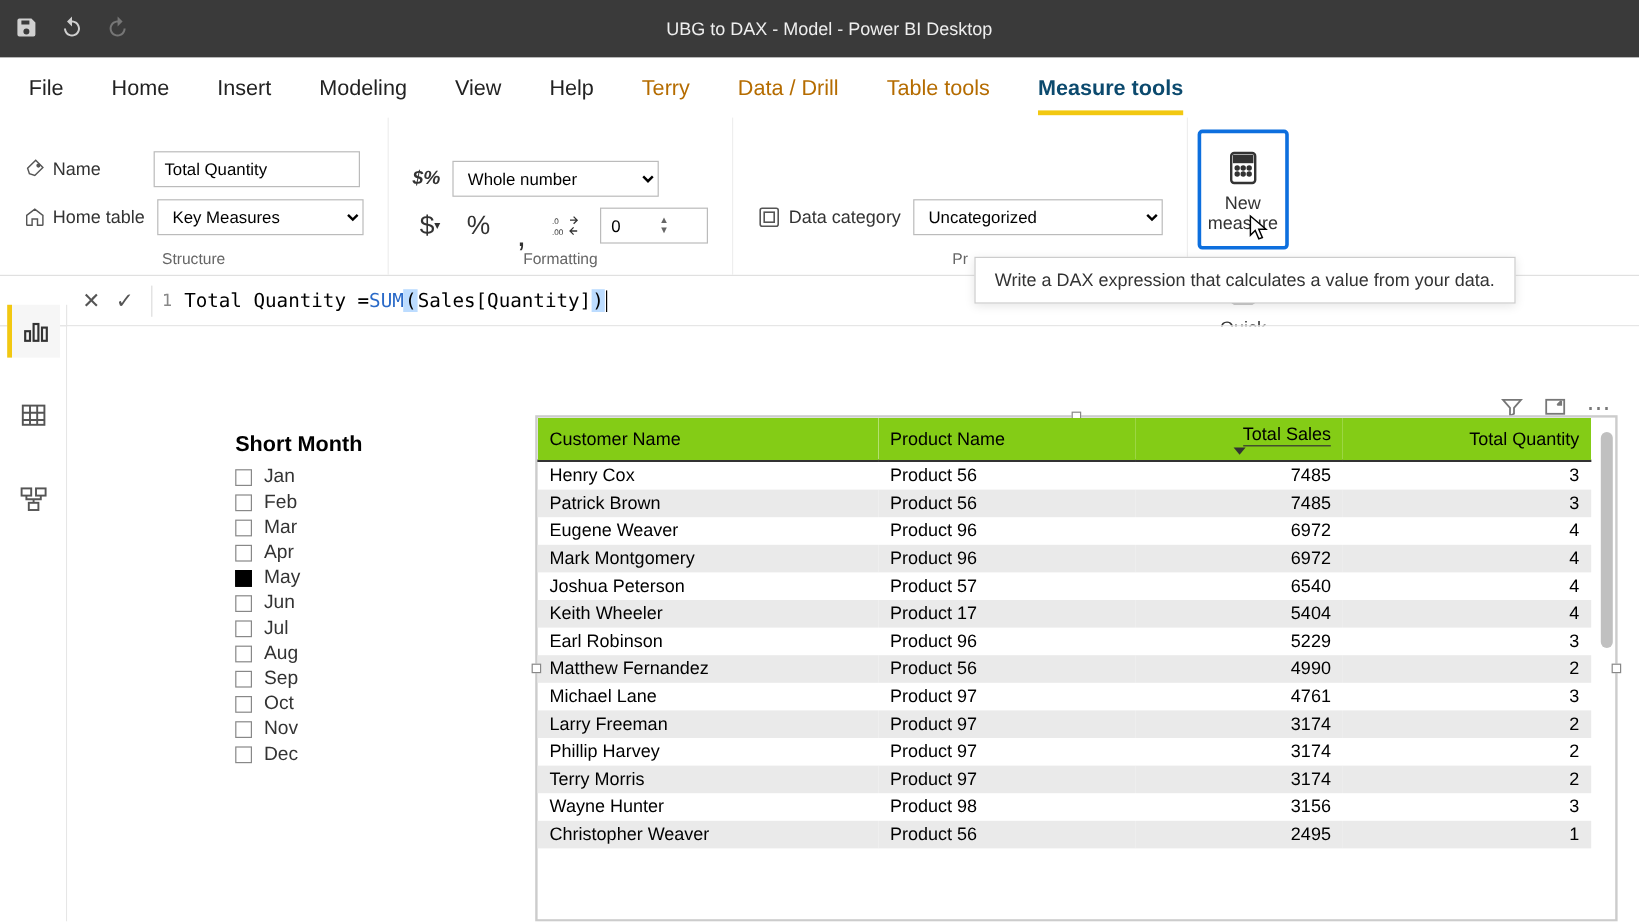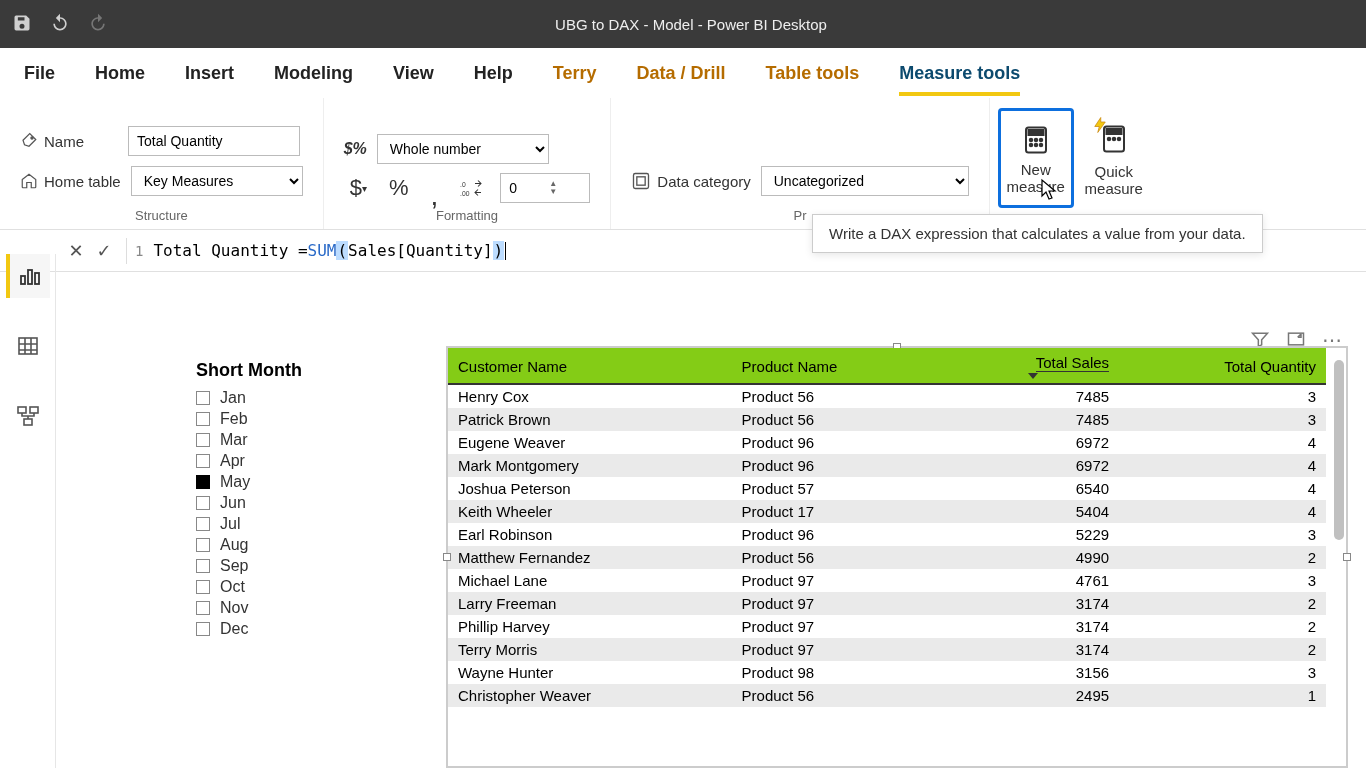--- a/index.html
+++ b/index.html
@@ -6,42 +6,42 @@
 body { font-family: "Segoe UI", Arial, sans-serif; font-size: 14px; background: #fff; overflow: hidden; width: 1366px; height: 768px; position: relative; }
 
 
 .titlebar { background: #3a3a3a; color: #fff; height: 48px; display: flex; align-items: center; padding: 0 12px; }
 .titlebar-qat { display: flex; gap: 18px; align-items: center; }
 .titlebar-qat svg { fill: #d0d0d0; }
 .titlebar-title { flex: 1; text-align: center; font-size: 15px; color: #eee; }
 
 
 .ribbon-tabs { display: flex; align-items: center; height: 50px; padding-left: 24px; border-bottom: none; gap: 40px; background:#fff;}
-.ribbon-tab { font-size: 18px; color: #222; cursor: pointer; padding: 10px 0; position: relative; font-weight: bold; }
+.ribbon-tab { font-size: 18px; color: #222; cursor: pointer; padding: 10px 0; position: relative; }
 .ribbon-tab.context { color: #b56c00; }
 .ribbon-tab.active { color: #0c4a6e; font-weight: 600; }
 .ribbon-tab.active::after { content:""; position:absolute; left:0; right:0; bottom:-2px; height:4px; background:#f2c811; }
 
 
 .ribbon { display: flex; height: 132px; border-bottom: 1px solid #e0e0e0; background:#fff; }
 .ribbon-group { padding: 10px 20px 6px 20px; border-right: 1px solid #eee; display:flex; flex-direction:column; justify-content:flex-end; }
 .ribbon-group-label { text-align:center; font-size: 13px; color:#666; padding-top:4px;}
 .field-row { display:flex; align-items:center; gap:10px; margin-bottom:6px; height:34px; }
 .field-row label { font-size:15px; color:#333; display:flex; align-items:center; gap:6px; min-width: 98px;}
 .field-row input[type=text], .field-row select { height:30px; border:1px solid #bbb; padding:0 8px; font-size:14px; background:#fff; }
 .fmt-row { display:flex; align-items:center; gap:10px; }
 .fmt-btn { font-size:22px; color:#333; padding: 0 6px; cursor:pointer; display:flex; align-items:center;}
 .spin-input { display:flex; align-items:center; border:1px solid #bbb; padding:0 4px 0 8px; height:30px; width:90px;}
 .spin-input input {border:none; width:40px; font-size:14px; outline:none;}
 .spin-arrows { display:flex; flex-direction:column; font-size:8px; line-height:8px; color:#666;}
 .big-btn { display:flex; flex-direction:column; align-items:center; justify-content:center; width:76px; height:100px; border:3px solid transparent; border-radius:4px; cursor:pointer; font-size:15px; color:#333; text-align:center; padding-top:4px;}
 .big-btn.highlight { border-color:#0d6fde; background:#fff; }
 .big-btn svg { margin-bottom:6px; }
 .calc-group { display:flex; flex-direction:column; align-items:center; justify-content:flex-start; padding:10px 8px 6px 8px;}
-.calc-row { display:flex; gap:2px; }
+.calc-row { display:flex; gap:2px;flex-direction:column; }
 .tooltip-box { position:absolute; left:812px; top:214px; background:#fff; border:1px solid #ccc; padding:10px 16px; font-size:15px; color:#333; z-index:50; box-shadow:0 2px 8px rgba(0,0,0,0.1); white-space:nowrap;}
 
 
 .formula-row { display:flex; align-items:center; height:42px; border-bottom:1px solid #e0e0e0; padding-left:62px; position:relative;}
 .fb-btn { width:28px; text-align:center; font-size:18px; color:#555; cursor:pointer;}
 .fb-line { font-family: Consolas, monospace; font-size:16px; display:flex; align-items:center; gap:0;}
 .fb-lineno { color:#888; margin-right:10px; font-size:14px;}
 .syn-func { color:#2a6ac8; }
 .syn-paren-hl { background:#bcdcff; padding:0 1px;}
 .syn-cursor { display:inline-block; width:1px; height:18px; background:#000; margin-left:1px;}

